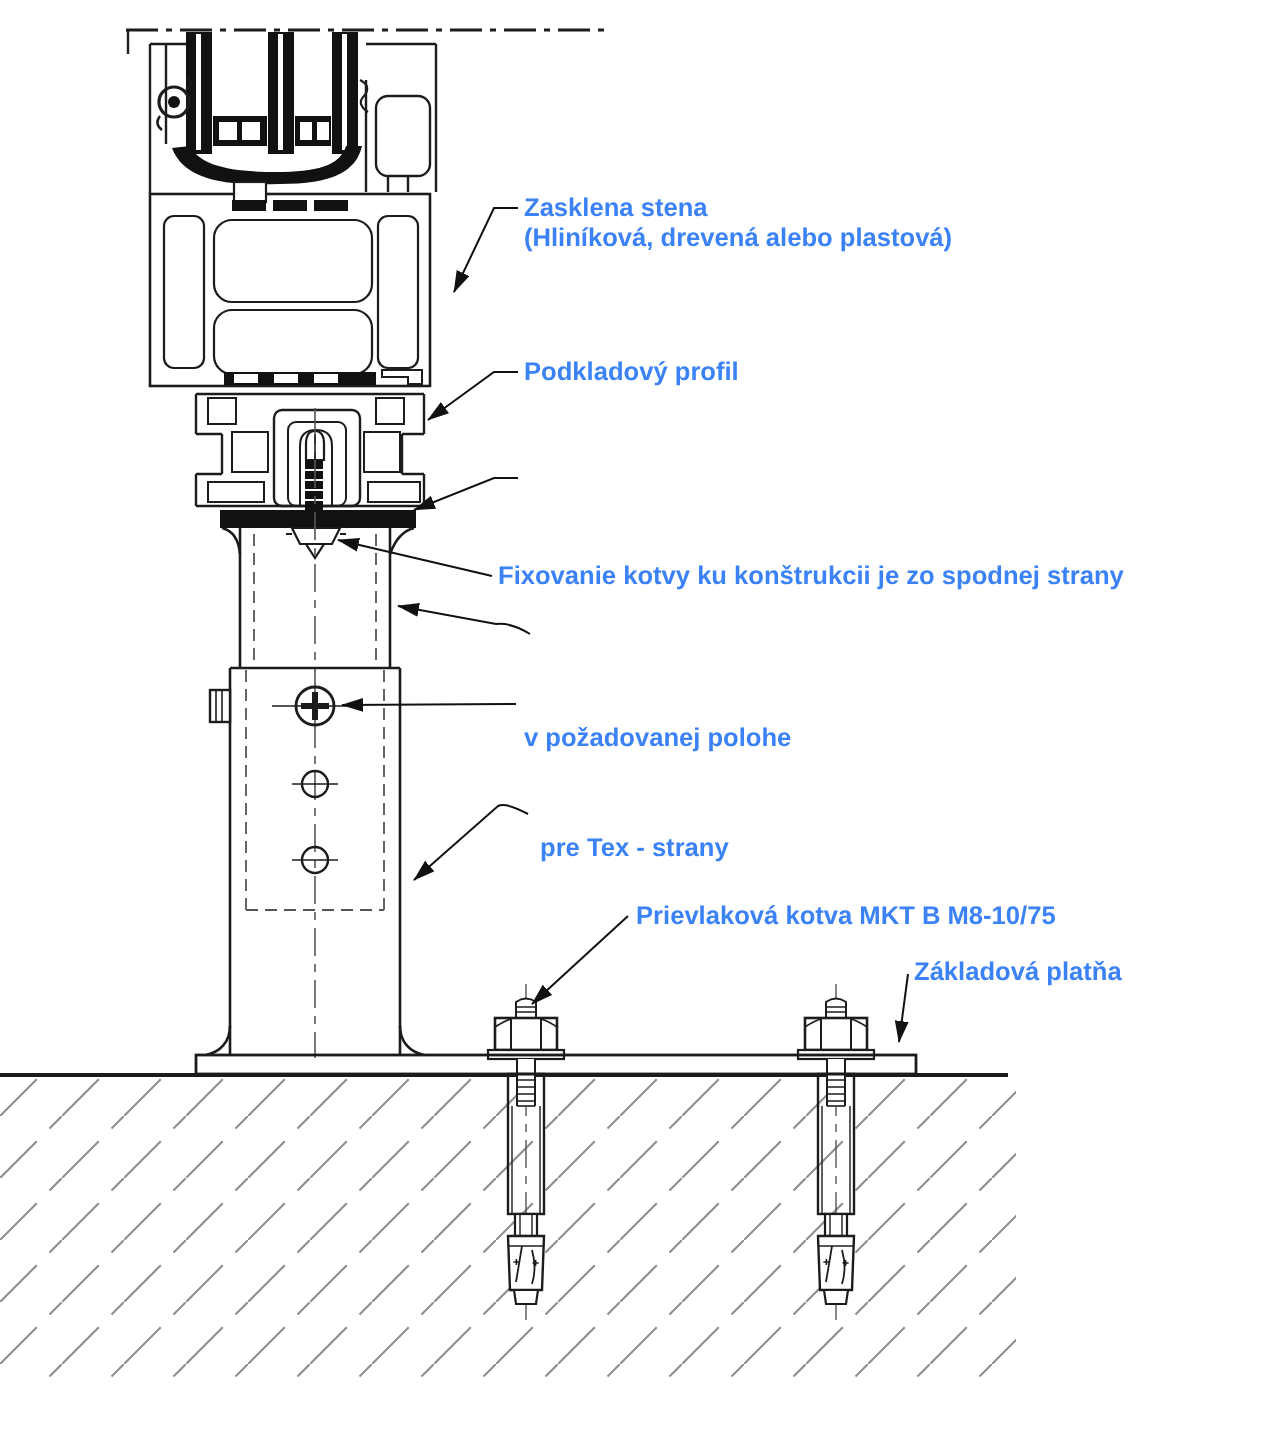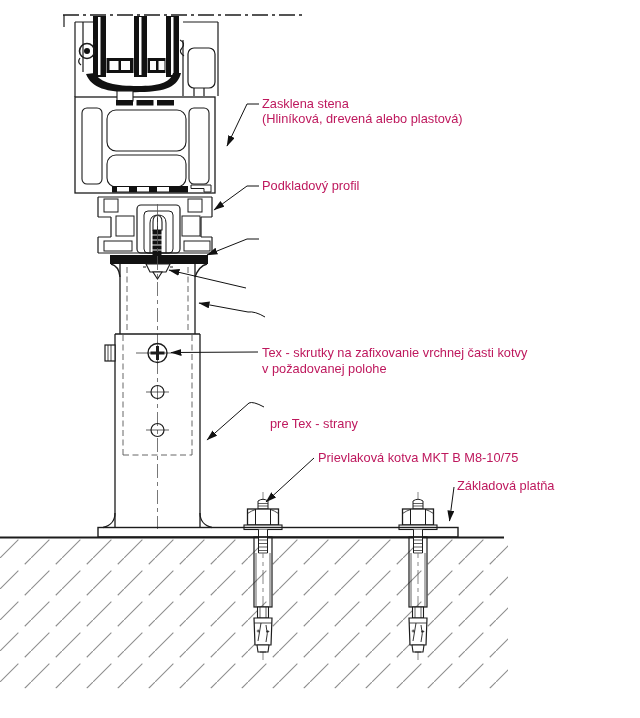--- a/index.html
+++ b/index.html
@@ -2,22 +2,22 @@
 <html><head>
 <meta charset="utf-8">
 <style>
   html,body{margin:0;padding:0;background:#ffffff;}
   #stage{
     position:relative;width:640px;height:718px;background:#ffffff;overflow:hidden;
     font-family:"Liberation Sans","DejaVu Sans",sans-serif;
   }
   #drawing{position:absolute;left:0;top:0;}
   .lbl{
-    position:absolute;font-size:12.8px;line-height:14px;color:#be185d;
-    white-space:nowrap;letter-spacing:0px;
+    position:absolute;font-size:12.8px;line-height:14px;color:#3b82f6;
+    white-space:nowrap;letter-spacing:0px;font-weight:bold;
   }
 </style>
 </head>
 <body>
 
 <div id="stage">
 
 <svg id="drawing" width="640" height="718" viewBox="0 0 640 718">
   <defs>
     <marker id="arw" markerUnits="userSpaceOnUse" markerWidth="12" markerHeight="8" refX="10.5" refY="3.5" orient="auto">
@@ -184,19 +184,19 @@
     <path d="M258,352 L171,352.5" marker-end="url(#arw)"></path>
     <path d="M264,407 Q253,401 249,403 L207,440" marker-end="url(#arw)"></path>
     <path d="M314,458 L266,502" marker-end="url(#arw)"></path>
     <path d="M454,487 L449.5,521" marker-end="url(#arw)"></path>
   </g>
 </svg>
 
 <div class="lbl" style="left:262px;top:97px">Zasklena stena</div>
 <div class="lbl" style="left:262px;top:112px">(Hliníková, drevená alebo plastová)</div>
 <div class="lbl" style="left:262px;top:179px">Podkladový profil</div>
-<div class="lbl" style="left:262px;top:346px">Tex - skrutky na zafixovanie vrchnej časti kotvy</div>
+<div class="lbl" style="left:249px;top:281px">Fixovanie kotvy ku konštrukcii je zo spodnej strany</div>
 <div class="lbl" style="left:262px;top:362px">v požadovanej polohe</div>
 <div class="lbl" style="left:270px;top:417px">pre Tex - strany</div>
 <div class="lbl" style="left:318px;top:451px">Prievlaková kotva MKT B M8-10/75</div>
 <div class="lbl" style="left:457px;top:479px">Základová platňa</div>
 
 </div>
 
 </body></html>

